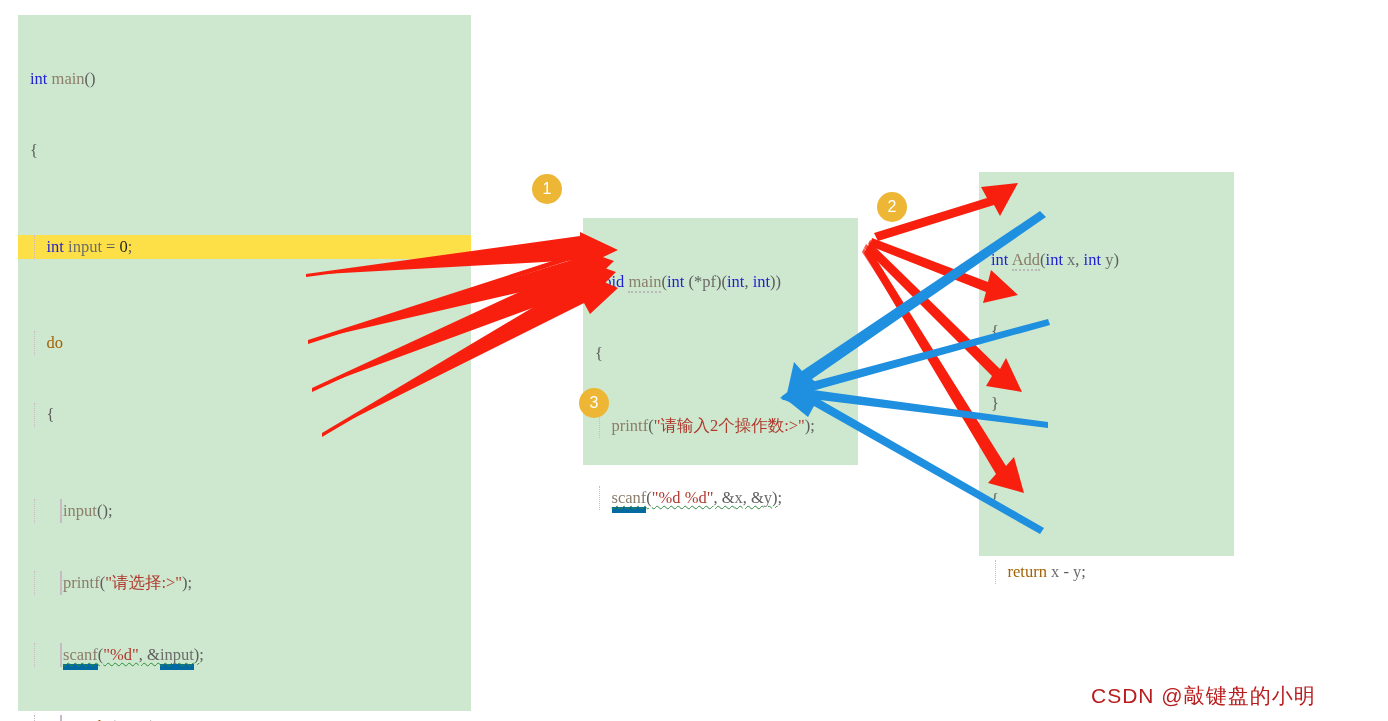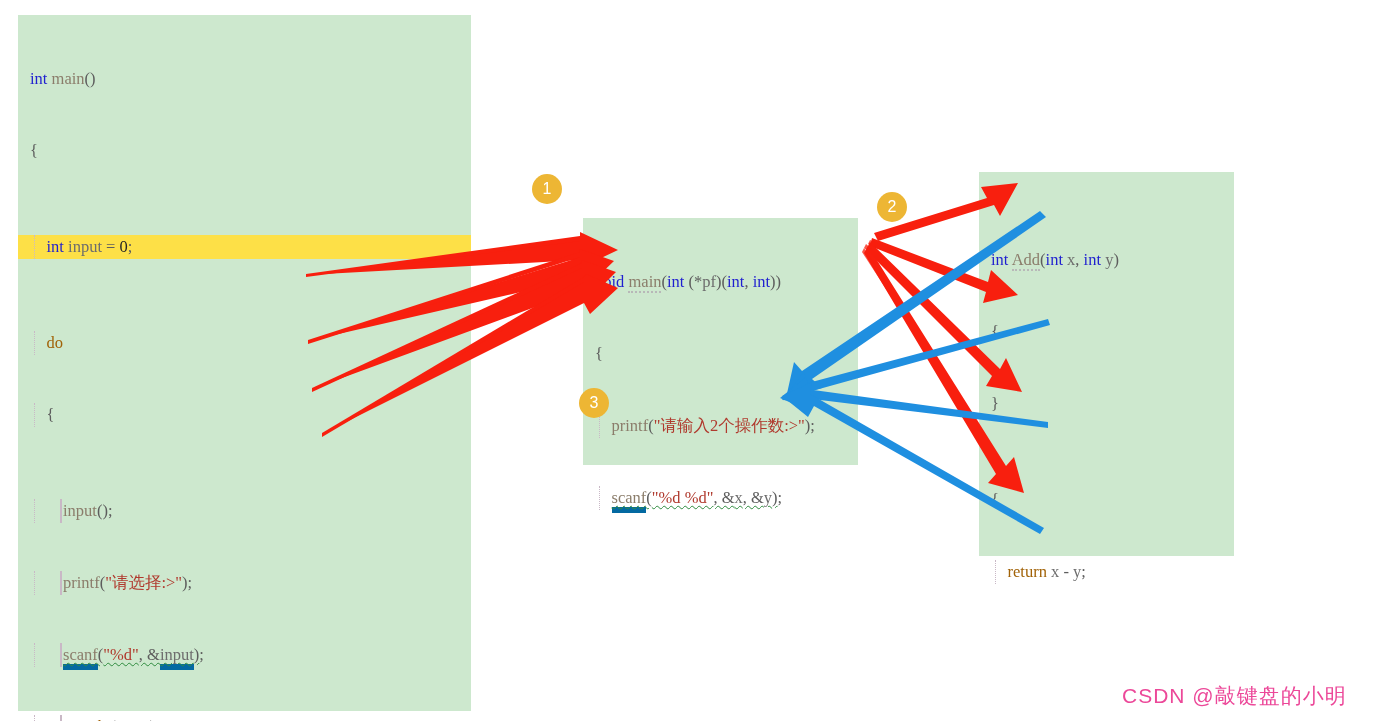--- a/index.html
+++ b/index.html
@@ -73,24 +73,24 @@
   #badge-1{left:532px;top:174px;}
   #badge-2{left:877px;top:192px;}
   #badge-3{left:579px;top:388px;}
 
   
   svg.arrows{position:absolute;left:0;top:0;width:1388px;height:721px;z-index:8;pointer-events:none;}
 
   
   .watermark{
     position:absolute;
-    left:1122px;top:682px;
+    left:1091px;top:682px;
     font-family:"Liberation Sans","DejaVu Sans",sans-serif;
     font-size:21px;
-    color:#ec4899;
+    color:#b91c1c;
     letter-spacing:1px;
     z-index:3;
     white-space:nowrap;
   }
 </style>
 </head>
 <body>
 
 <div class="stage">
 

